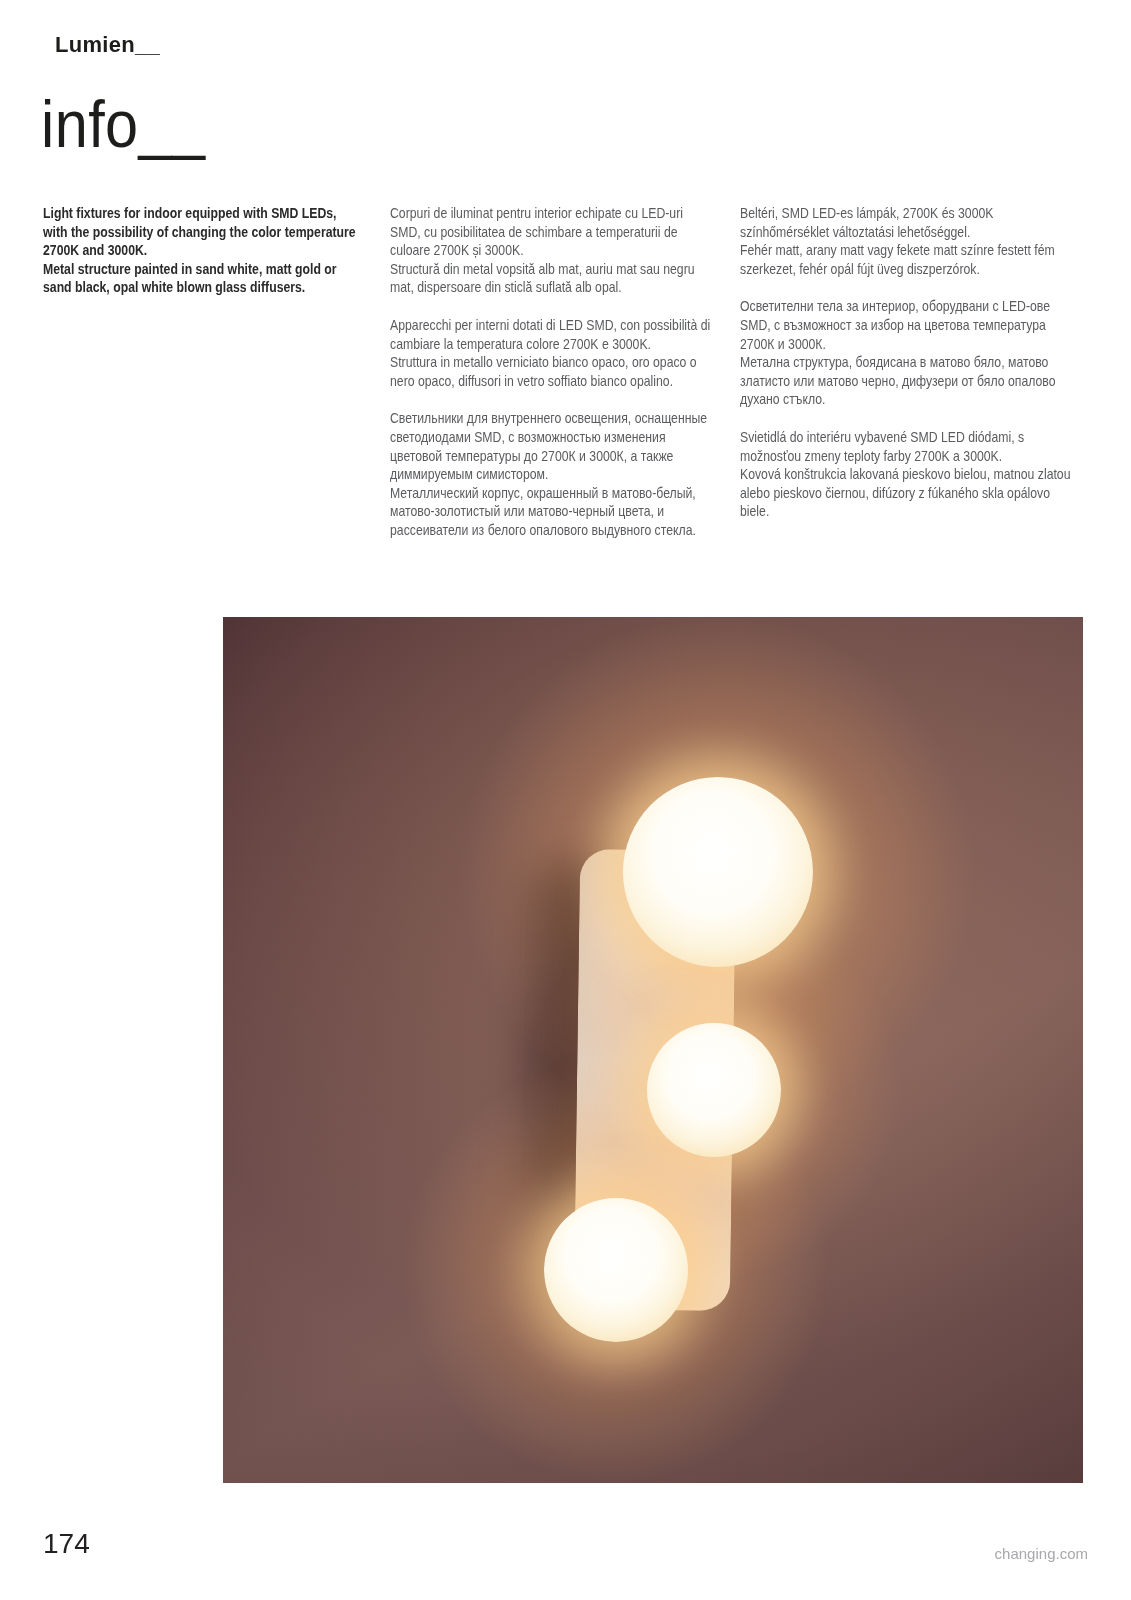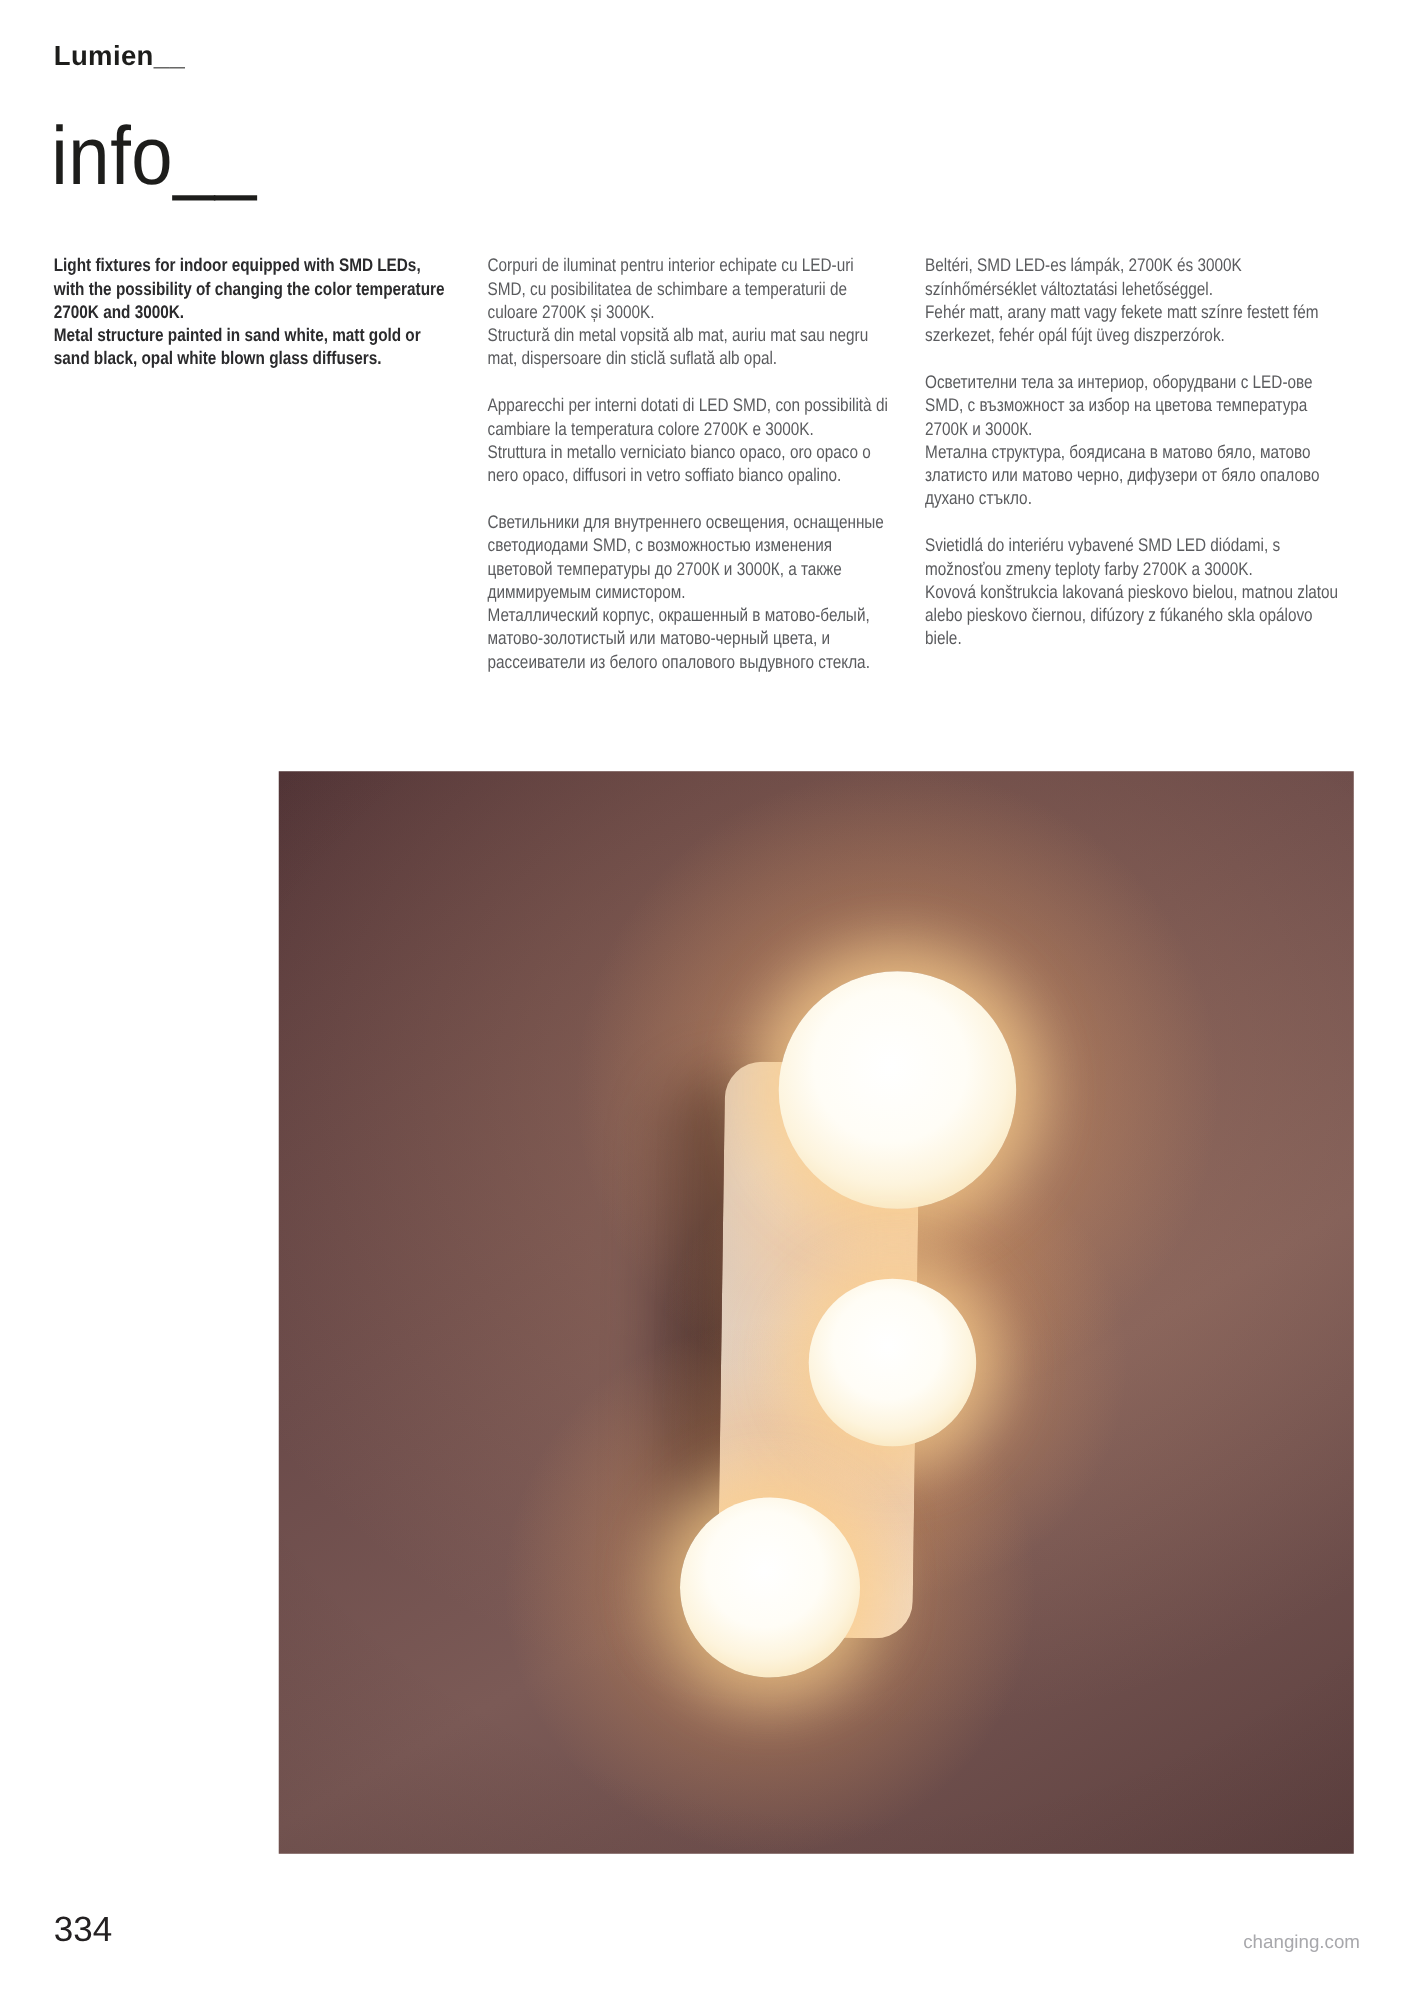--- a/index.html
+++ b/index.html
@@ -9,21 +9,21 @@
     height: 1600px;
     background: #ffffff;
     font-family: "Liberation Sans", sans-serif;
     color: #231f20;
     overflow: hidden;
   }
 
   
   .brand {
     position: absolute;
-    left: 43px;
+    left: 55px;
     top: 32px;
     font-size: 22px;
     font-weight: 700;
     letter-spacing: 0.3px;
     color: #1d1d1b;
   }
   .page-title {
     position: absolute;
     left: 41px;
     top: 88px;
@@ -158,17 +158,17 @@
     <div class="plate-shadow"></div>
     <div class="plate"></div>
     <div class="halo halo-top"></div>
     <div class="halo halo-middle"></div>
     <div class="halo halo-bottom"></div>
     <div class="sphere sphere-top"></div>
     <div class="sphere sphere-middle"></div>
     <div class="sphere sphere-bottom"></div>
   </div>
 
-  <div class="page-number">334</div>
+  <div class="page-number">174</div>
 
   <a class="site-url" href="#">changing.com</a>
 
 </div>
 
 </body></html>

